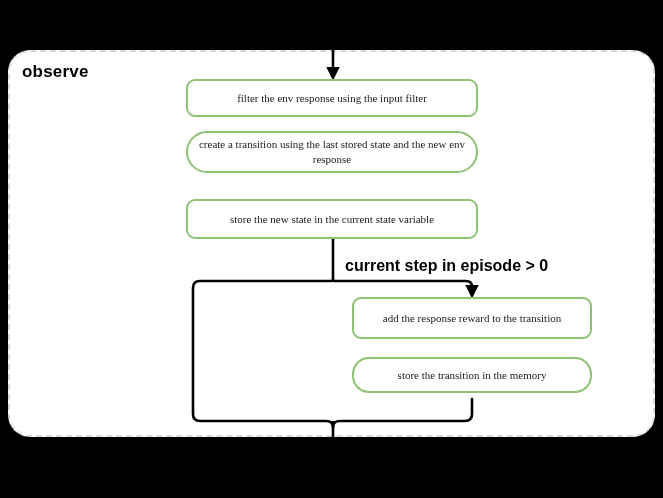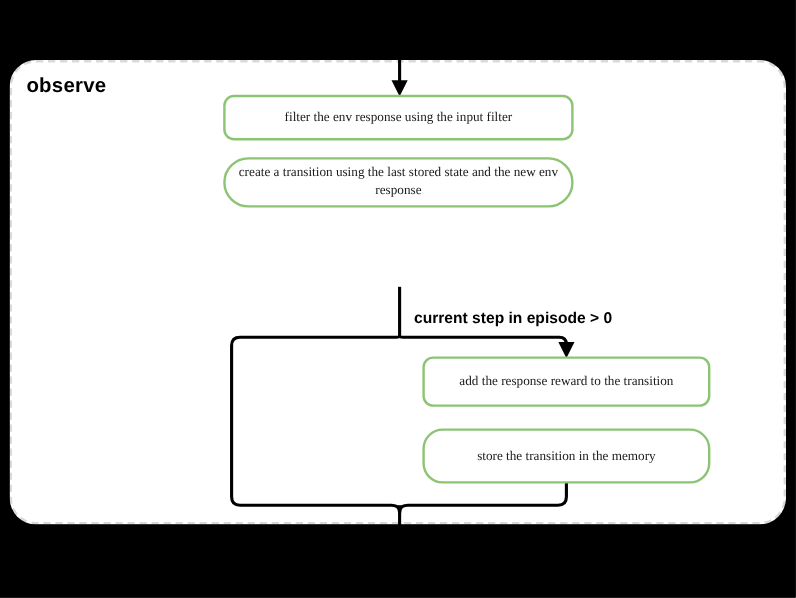--- a/index.html
+++ b/index.html
@@ -33,21 +33,21 @@
     font-size:11px;color:#1a1a1a;line-height:1.35;
     padding:3px 10px;
     font-family:Liberation Serif, serif;
   }
 
   
   #wires{position:absolute;left:0;top:0;width:663px;height:498px;
           pointer-events:none;}
 
   .cond-label{
-    position:absolute;font-size:13px;font-weight:bold;color:#000;
+    position:absolute;font-size:16px;font-weight:bold;color:#000;
     white-space:nowrap;
   }
 </style>
 </head>
 <body>
 
 <div id="stage">
 
   <div id="container"></div>
 
@@ -72,20 +72,21 @@
 
     <path d="M 472 399 L 472 414 Q 472 421 465 421 L 340 421 Q 333 421 333 427" fill="none" stroke="#000" stroke-width="2.6" stroke-linecap="round"></path>
 
     <path d="M 333 421 L 333 446" fill="none" stroke="#000" stroke-width="2.6"></path>
   </svg>
 
   <div class="node" style="left:186px;top:79px;width:292px;height:38px;">filter the env response using the input filter</div>
 
   <div class="node" style="left:186px;top:131px;width:292px;height:42px;border-radius:21px;">create a transition using the last stored state and the new env response</div>
 
+  <div class="node" style="left:186px;top:199px;width:292px;height:40px;">store the new state in the current state variable</div>
 
   <div class="node" style="left:352px;top:297px;width:240px;height:42px;">add the response reward to the transition</div>
 
-  <div class="node" style="left:352px;top:357px;width:240px;height:46px;border-radius:17px;">store the transition in the memory</div>
+  <div class="node" style="left:352px;top:357px;width:240px;height:36px;border-radius:17px;">store the transition in the memory</div>
 
   <div class="cond-label" style="left:345px;top:257px;">current step in episode &gt; 0</div>
 
 </div>
 
 </body></html>

